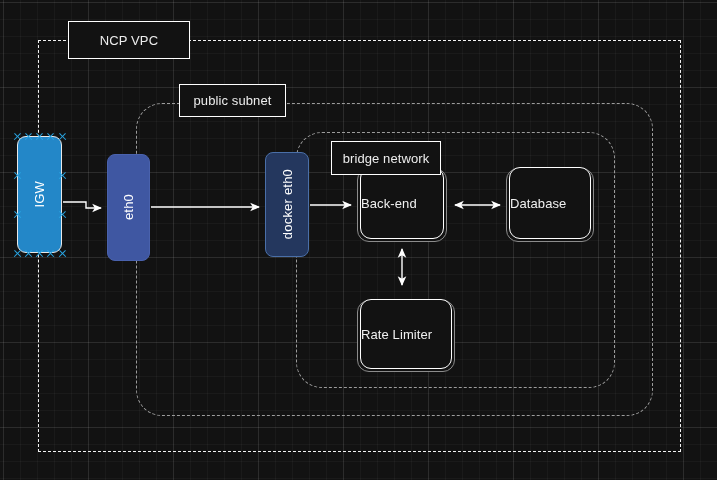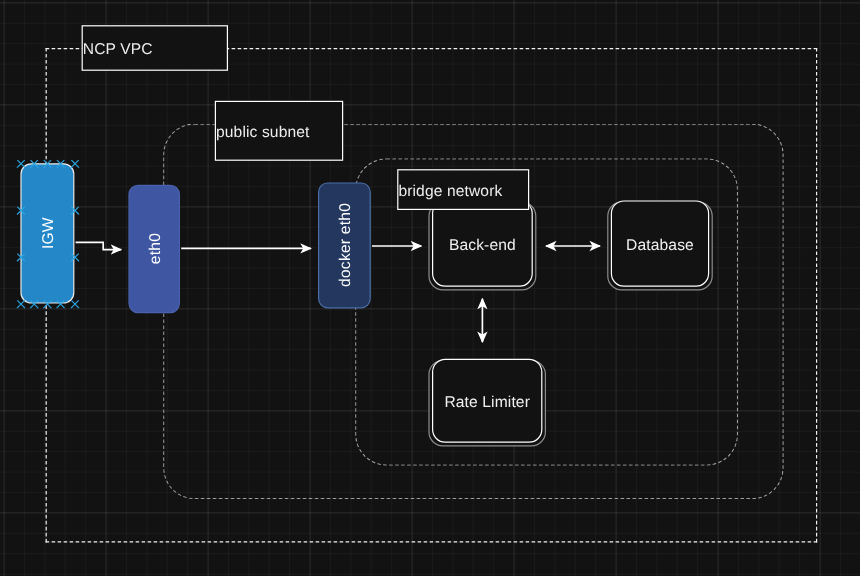--- a/index.html
+++ b/index.html
@@ -45,20 +45,21 @@
 
   
   .label-box {
     position: absolute;
     box-sizing: border-box;
     background: #121212;
     border: 1px solid #ffffff;
     color: #ededed;
     display: flex;
     align-items: center;
+    justify-content: center;
     font-size: 13px;
     letter-spacing: 0.1px;
     white-space: nowrap;
   }
 
   
   .vnode {
     position: absolute;
     box-sizing: border-box;
     border-radius: 8px;
@@ -122,21 +123,20 @@
     left: 2px;
     top: -2px;
     right: 2px;
     bottom: 2px;
     box-sizing: border-box;
     border: 1.3px solid #ffffff;
     border-radius: 11px;
     background: #121212;
     display: flex;
     align-items: center;
-    justify-content: center;
   }
   .svc-inner span {
     font-size: 13px;
     color: #f0f0f0;
     letter-spacing: 0.1px;
     white-space: nowrap;
   }
 
   
   #edges {
@@ -224,21 +224,21 @@
   <div class="svc" style="left: 357px; top: 300px; width: 98px; height: 72px;">
     <div class="svc-inner">
       <span>Rate Limiter</span>
     </div>
   </div>
 
   <div class="label-box" style="left: 68px; top: 21px; width: 122px; height: 38px;">
     <span>NCP VPC</span>
   </div>
 
-  <div class="label-box" style="left: 179px; top: 84px; width: 107px; height: 50px;">
+  <div class="label-box" style="left: 179px; top: 84px; width: 107px; height: 33px;">
     <span>public subnet</span>
   </div>
 
   <div class="label-box" style="left: 331px; top: 113px; width: 110px; height: 34px; margin-top: 28px;">
     <span>bridge network</span>
   </div>
 
 </div>
 
 </body></html>

